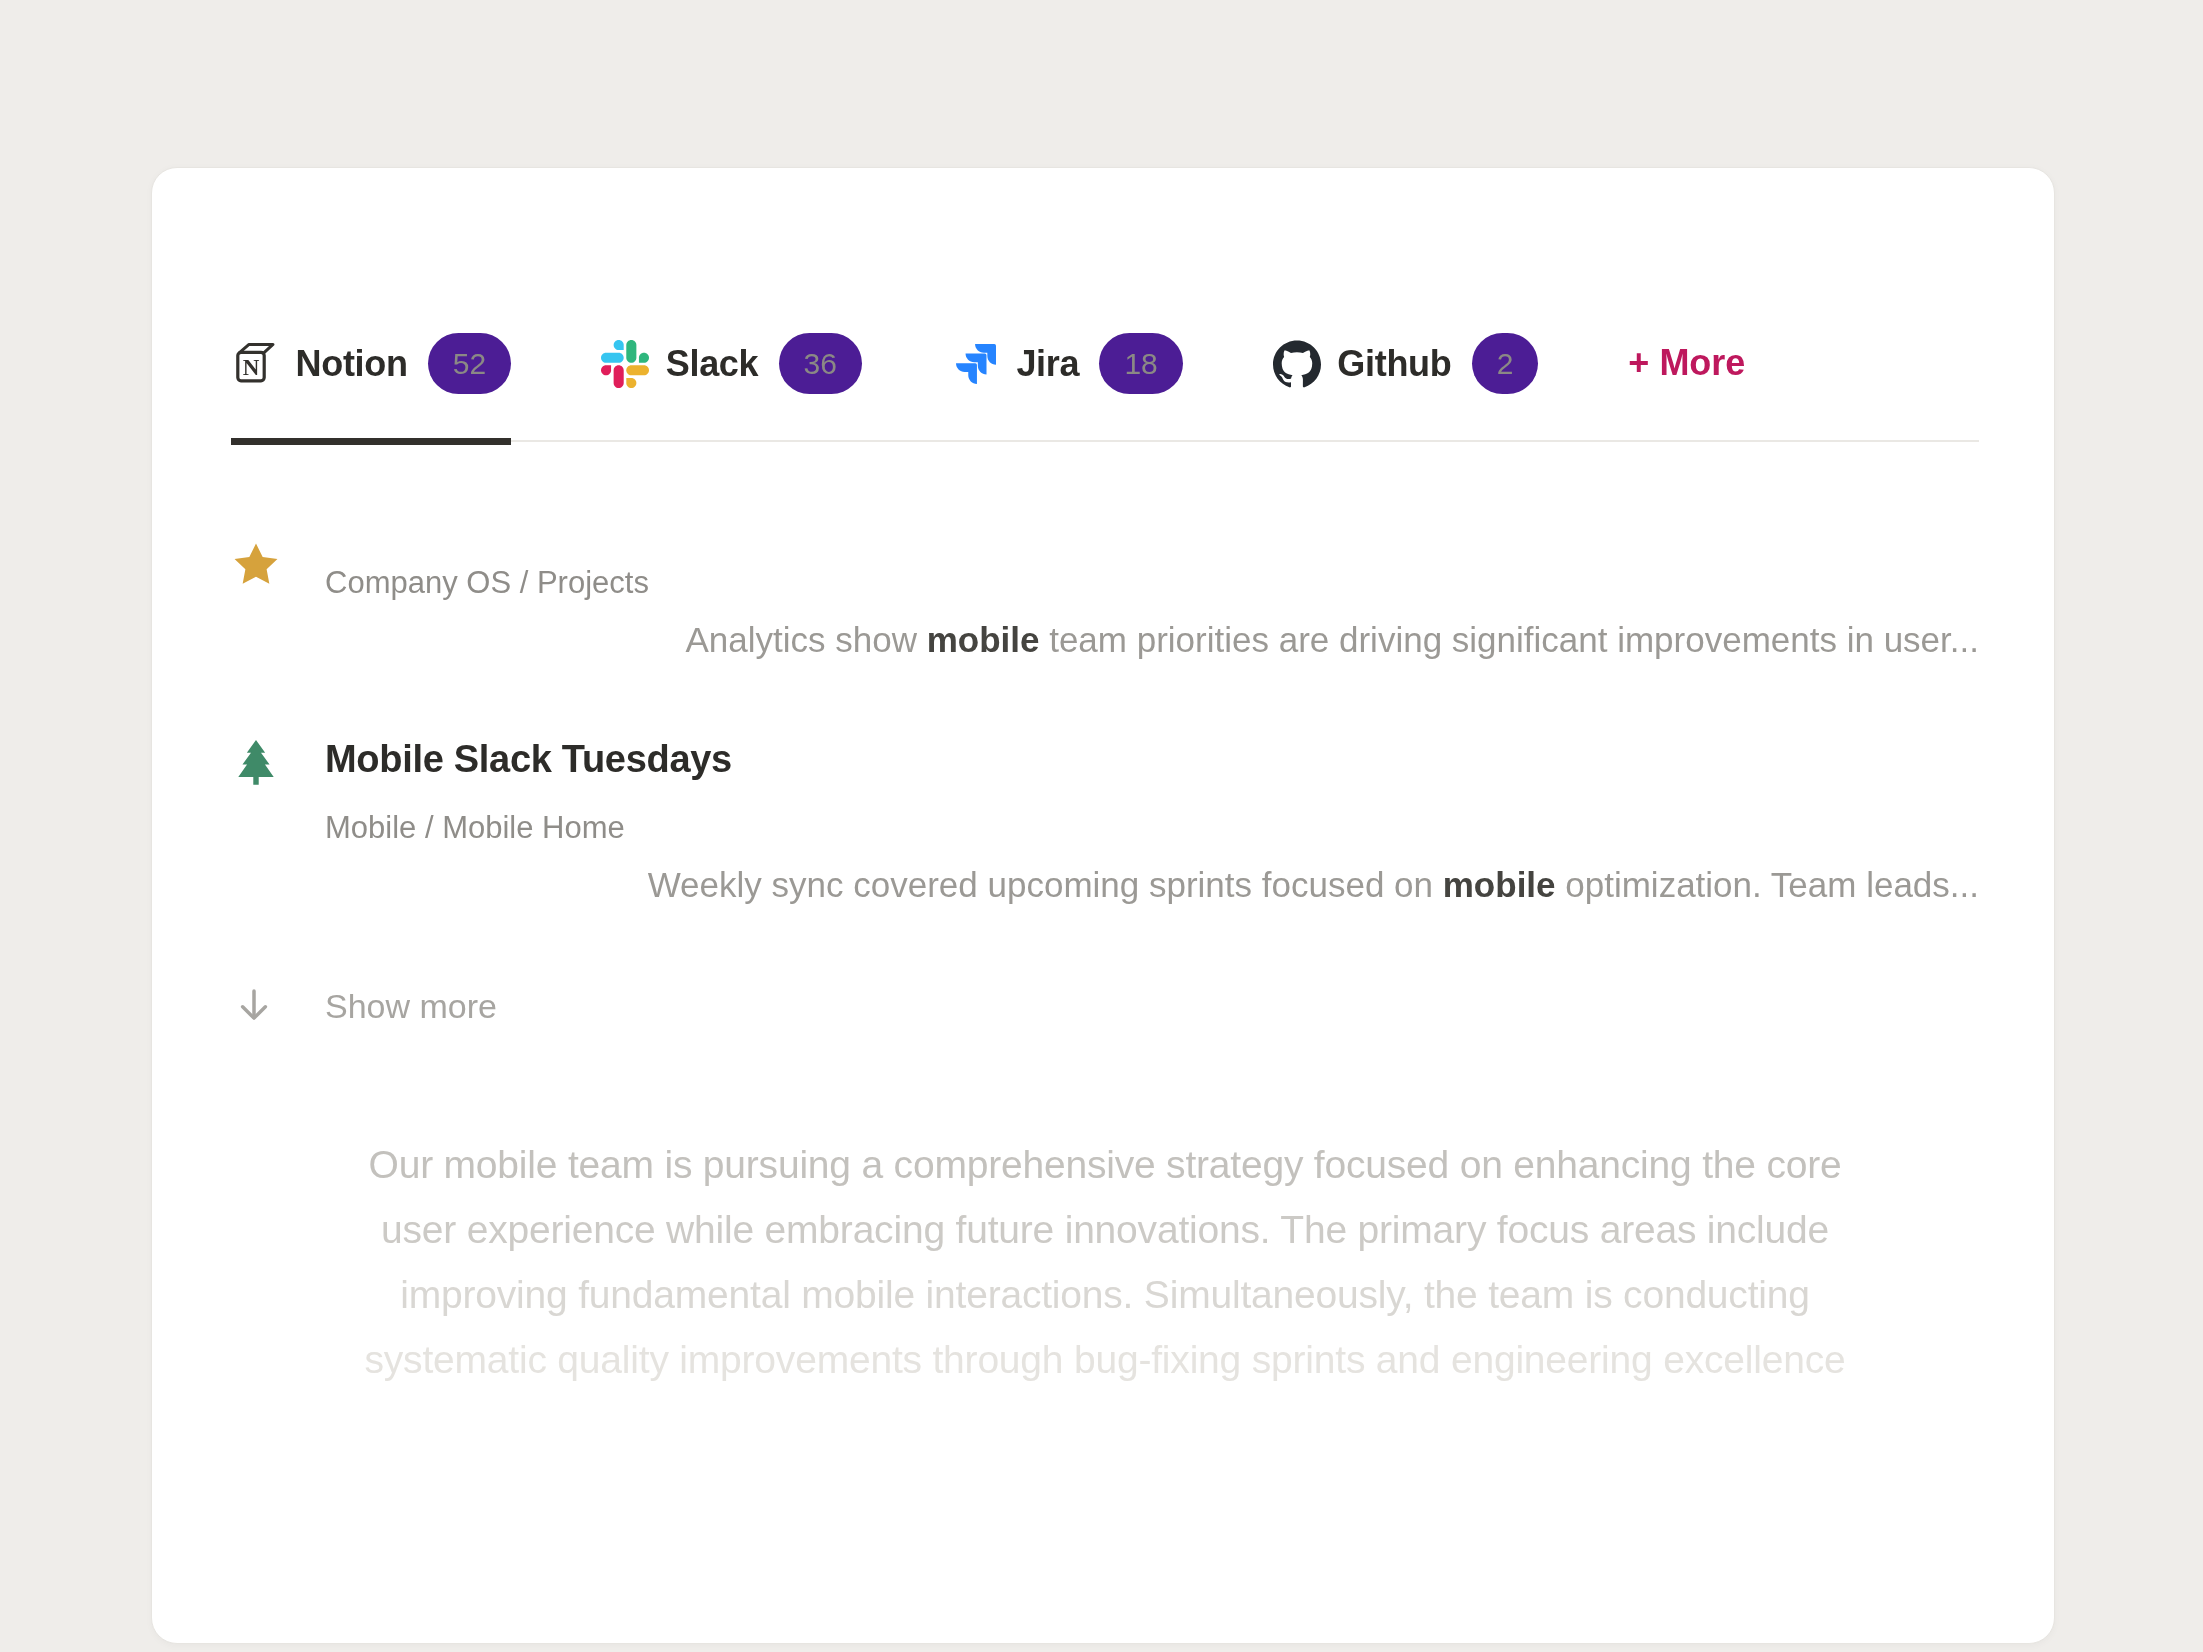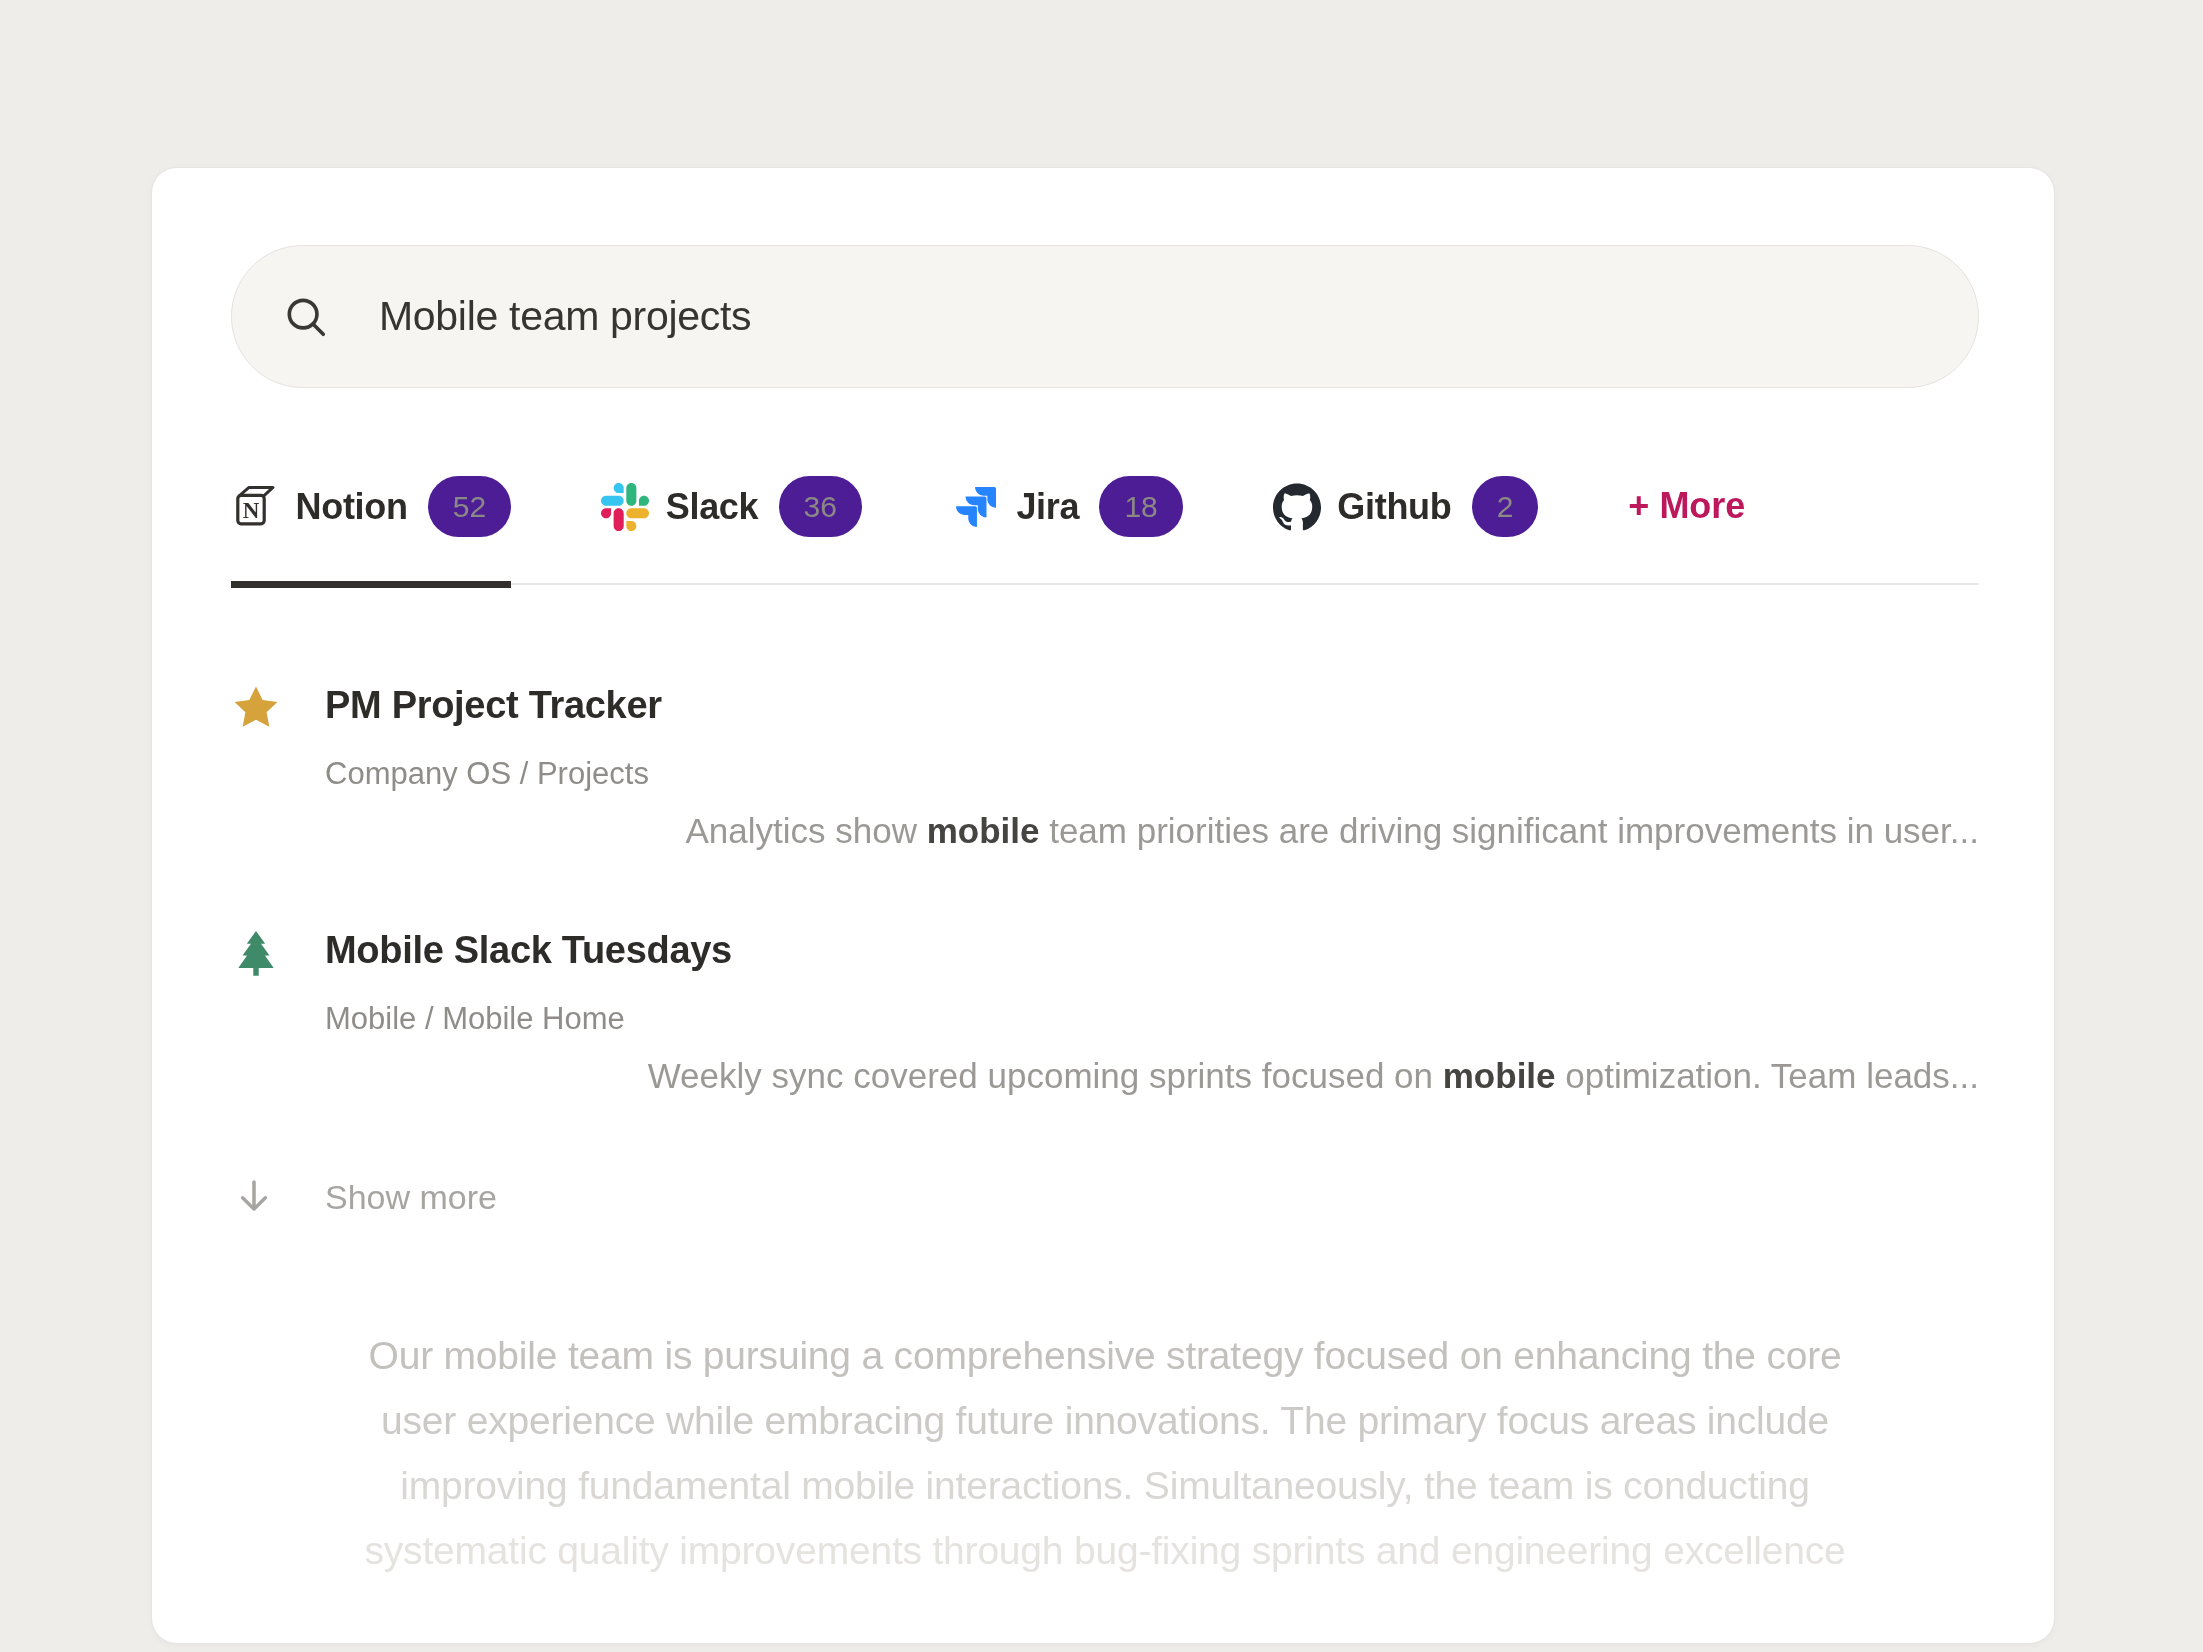--- a/index.html
+++ b/index.html
@@ -119,29 +119,20 @@
   .p-line:nth-child(1) { color: #c3c1bd; }
   .p-line:nth-child(2) { color: #cccac6; }
   .p-line:nth-child(3) { color: #d9d7d3; }
   .p-line:nth-child(4) { color: #e5e3df; }
 </style>
 </head>
 <body>
 
 <div class="card">
 
-  <div class="searchbar">
-    <span class="sicon">
-      <svg viewBox="0 0 24 24" width="46" height="46" fill="none" stroke="#3a3833" stroke-width="1.9">
-        <circle cx="10.5" cy="10.5" r="7.2"></circle>
-        <line x1="15.8" y1="15.8" x2="21" y2="21" stroke-linecap="round"></line>
-      </svg>
-    </span>
-    <input type="text" value="Mobile team projects" style="">
-  </div>
 
   <div class="tabs">
 
     <div class="tab active">
       <span class="ticon">
         <svg viewBox="0 0 24 24" width="48" height="48">
           <path d="M4.4 6.2 L9 2.2 H21 L16.4 6.4 Z" fill="#ffffff" stroke="#33312d" stroke-width="1.5" stroke-linejoin="round"></path>
           <rect x="3.4" y="6.2" width="13.2" height="14.2" rx="1.6" fill="#ffffff" stroke="#33312d" stroke-width="1.6"></rect>
           <text x="10" y="17.4" font-family="Liberation Serif, serif" font-size="11.5" font-weight="bold" fill="#33312d" text-anchor="middle">N</text>
         </svg>
@@ -196,21 +187,20 @@
 
     <div class="result">
       <div>
         <span class="r-icon" style="display:inline-block">
           <svg viewBox="0 0 24 24" width="50" height="50" fill="#d6a23c">
             <path d="M12 1.7l3.2 6.5 7.1.9-5.2 4.9 1.3 7-6.4-3.4-6.4 3.4 1.3-7L1.7 9.1l7.1-.9z"></path>
           </svg>
         </span>
       </div>
       <div>
-        <div class="r-title">PM Project Tracker</div>
         <div class="r-crumb">Company OS / Projects</div>
         <div class="r-snippet"><span>Analytics show </span><span class="hl">mobile</span><span> team priorities are driving significant improvements in user...</span></div>
       </div>
     </div>
 
     <div class="result">
       <div>
         <span class="r-icon" style="display:inline-block">
           <svg viewBox="0 0 24 24" width="50" height="50" fill="#3f8a68">
             <path d="M12 1.4l4.4 6.1h-2l4.1 5.7h-2.2l4.2 6h-7.2v3.7h-2.6v-3.7H3.5l4.2-6H5.5l4.1-5.7h-2z"></path>

